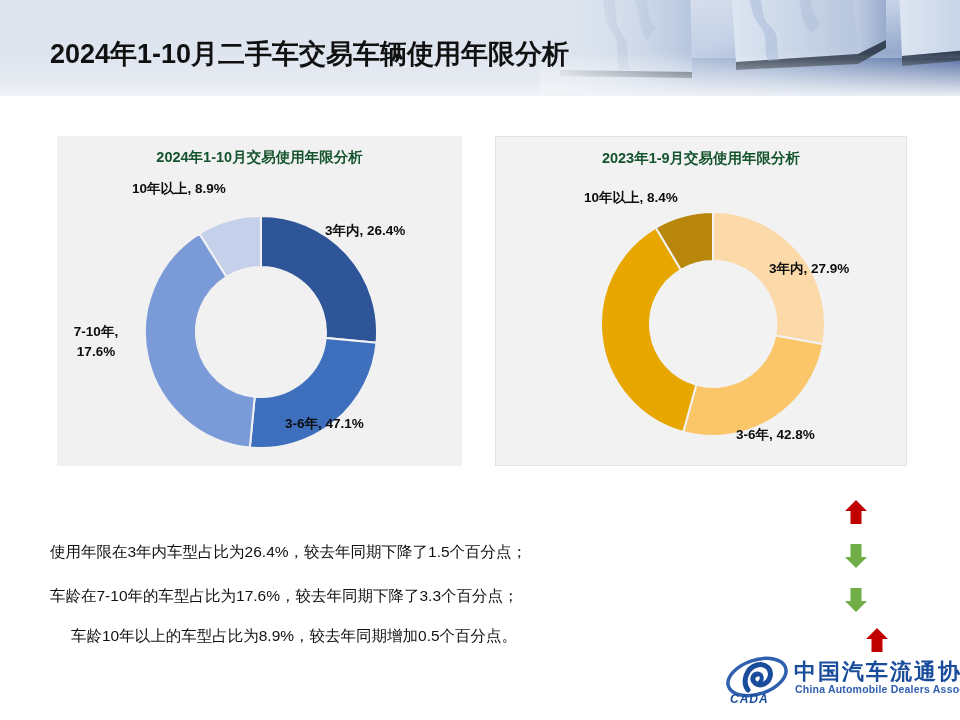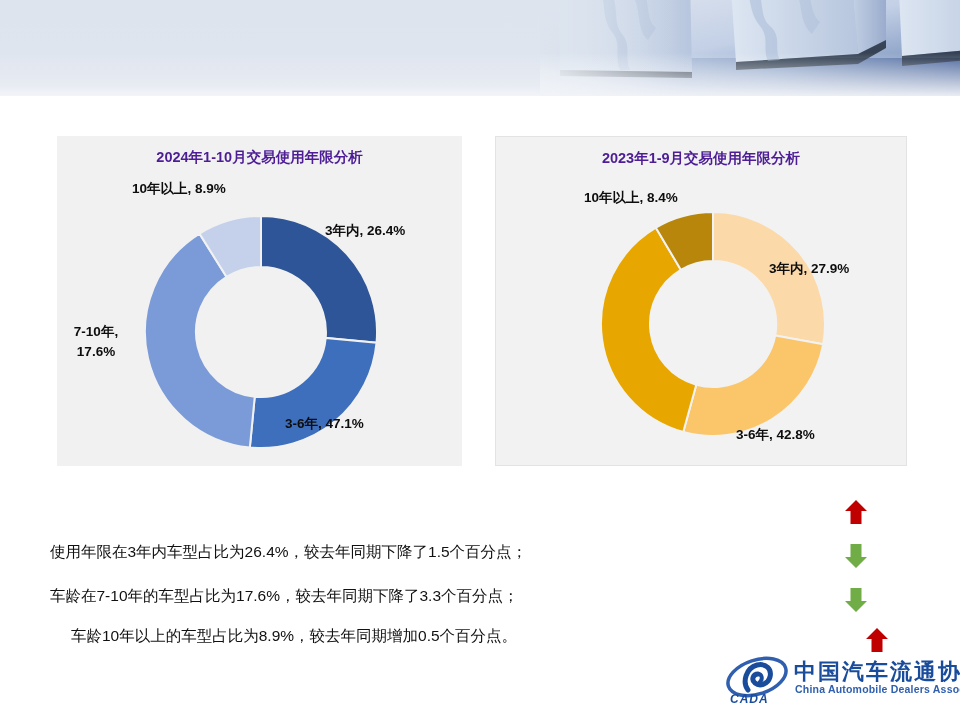--- a/index.html
+++ b/index.html
@@ -50,21 +50,21 @@
   #panel-left  { left: 57px;  width: 405px; }
   #panel-right { left: 495px; width: 412px; border: 1px solid #e3e3e3; box-sizing: border-box; background:#f2f2f2;}
 
   .chart-title {
     position: absolute;
     top: 12px;
     left: 0; right: 0;
     text-align: center;
     font-size: 14.5px;
     font-weight: bold;
-    color: #4c1d95;
+    color: #14532d;
   }
   .donut-wrap {
     position: absolute;
     left: 0; top: 0; width: 100%; height: 100%;
   }
   .donut-svg { position: absolute; }
   #donut-left  { left: 74px; top: 68px; }
   #donut-right { left: 92px; top: 62px; }
 
   .slice-label {
@@ -194,20 +194,21 @@
       </g>
 
       <g>
         <polygon points="358,-30 470,-28 470,46 362,56" fill="url(#faceA)"></polygon>
         <polygon points="362,56 470,46 470,56 362,66" fill="#111a26" opacity="0.7"></polygon>
       </g>
       <rect x="0" y="0" width="420" height="96" fill="url(#fadeLeft)"></rect>
       <rect x="0" y="0" width="420" height="96" fill="url(#fadeBottom)"></rect>
     </svg>
   </div>
+  <div id="page-title">2024年1-10月二手车交易车辆使用年限分析</div>
 </div>
 
 <div id="panel-left" class="chart-panel">
   <div class="chart-title">2024年1-10月交易使用年限分析</div>
 
   <div class="donut-wrap">
     <svg id="donut-left" class="donut-svg" width="260" height="256" viewBox="0 0 260 256">
       <g transform="translate(130,128)">
 
         <path d="M 0 -116 A 116 116 0 0 1 115.54 10.64 L 64.70 5.96 A 65 65 0 0 0 0 -65 Z" fill="#2E5597" stroke="#f1f1f1" stroke-width="2"></path>

